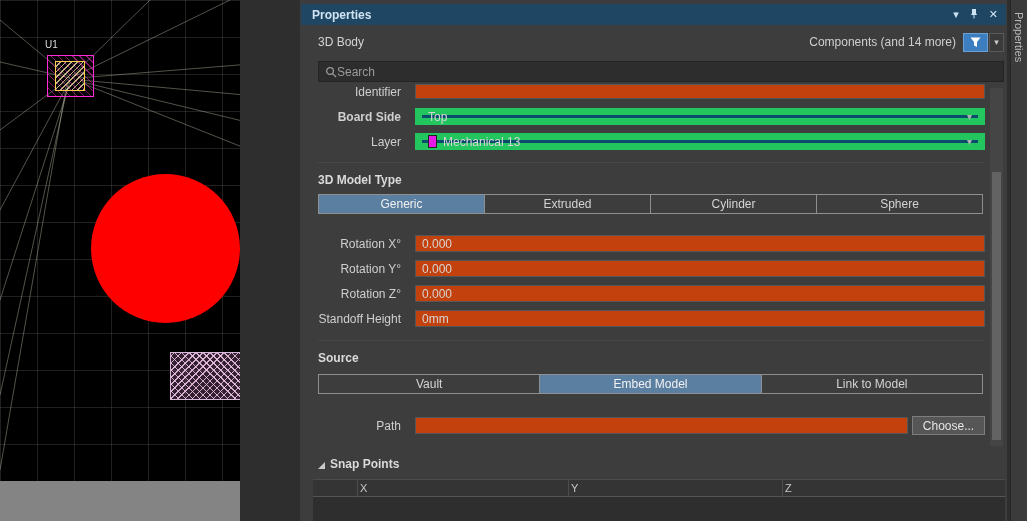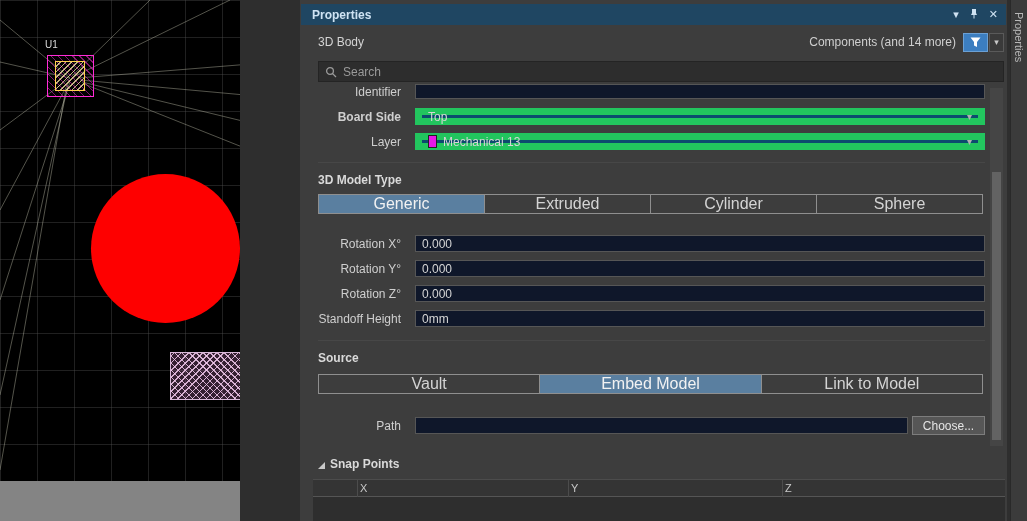--- a/index.html
+++ b/index.html
@@ -44,41 +44,41 @@
   .objtype { color:#d4d4d4; font-size:12px; }
   .hdr-right { margin-left:auto; display:flex; align-items:center; gap:1px; }
   .scope { color:#cfcfcf; font-size:12px; margin-right:6px; }
   .funnel-btn { width:25px; height:19px; background:#3c7ec0; border:1px solid #6ba0d4;
     display:flex; align-items:center; justify-content:center; }
   .filter-arrow-btn { width:15px; height:19px; background:#3a3a3a; border:1px solid #5a5a5a;
     color:#c8c8c8; font-size:9px; display:flex; align-items:center; justify-content:center; }
 
   .search { position:absolute; left:18px; top:61px; width:686px; height:21px;
     background:#2d2d2d; border:1px solid #242424; display:flex; align-items:center;
-    padding:0 6px; gap:6px; }
+    padding:0 6px; }
   .search input { background:transparent; border:none; outline:none; color:#cfcfcf;
     flex:1; font-size:12px; }
   .search input::placeholder { color:#9a9a9a; }
 
   .flabel { position:absolute; left:18px; width:83px; color:#cfcfcf; font-size:12px;
     display:flex; align-items:center; justify-content:flex-end; }
-  .tfield { position:absolute; left:115px; width:570px; background:#0f172a;
+  .tfield { position:absolute; left:115px; width:570px; background:#c2410c;
     border:1px solid #565656; color:#d6d6d6; font-size:12px; padding:0 6px; outline:none; }
   .dropdown { position:absolute; left:115px; width:570px; background:#0c4a6e;
     border:7px solid #22c55e; color:#d6d6d6; font-size:12px; display:flex;
     align-items:center; padding:0 6px; gap:6px; }
   .dropdown .arrow { margin-left:auto; color:#b0b0b0; font-size:10px; }
   .swatch { width:9px; height:13px; background:#e619e6; border:1px solid #222; }
 
   .sep { position:absolute; left:18px; width:667px; height:1px; background:#303030;
     border-bottom:1px solid #474747; }
   .section-title { position:absolute; left:18px; color:#dadada; font-size:12px; font-weight:bold; }
 
   .seg-group { position:absolute; left:18px; width:665px; height:20px; display:flex; }
-  .seg { flex:1; display:flex; align-items:center; justify-content:center; font-size:16px;
+  .seg { flex:1; display:flex; align-items:center; justify-content:center; font-size:12px;
     color:#d4d4d4; background:#3d3d3d; border:1px solid #8f8f8f; border-left-width:0; cursor:default; }
   .seg:first-child { border-left-width:1px; }
   .seg.selected { background:#5a7fa0; color:#f2f2f2; }
 
   .btn { position:absolute; background:#565656; border:1px solid #7d7d7d; color:#e4e4e4;
     font-size:12px; cursor:default; }
 
   .snap-hdr { position:absolute; left:18px; top:457px; display:flex; align-items:flex-end; gap:5px; }
   .tri { width:0; height:0; border-left:7px solid transparent; border-bottom:7px solid #c9c9c9;
     margin-bottom:2px; }

